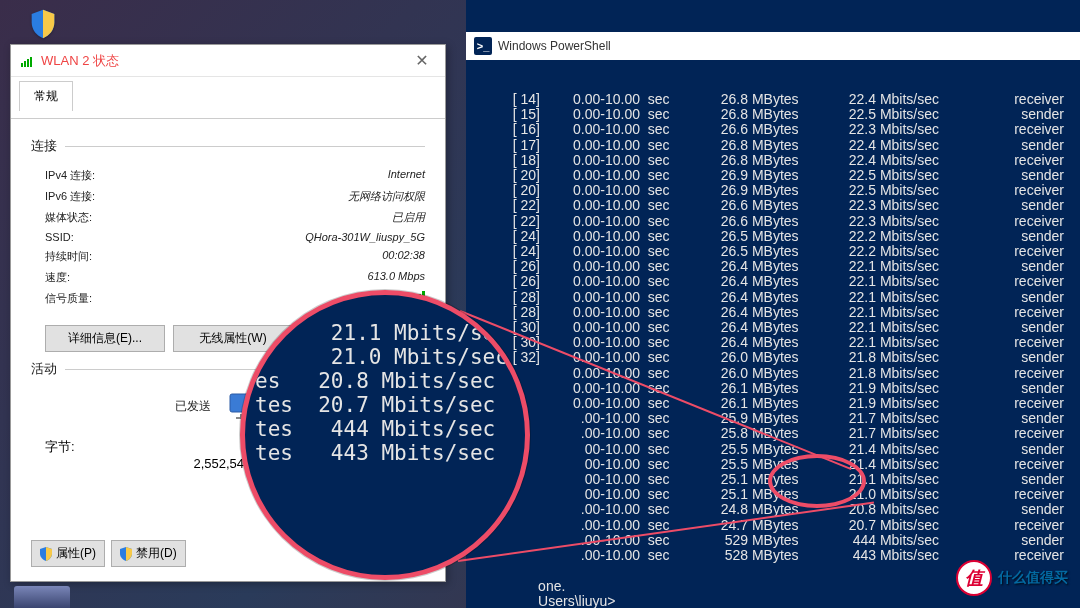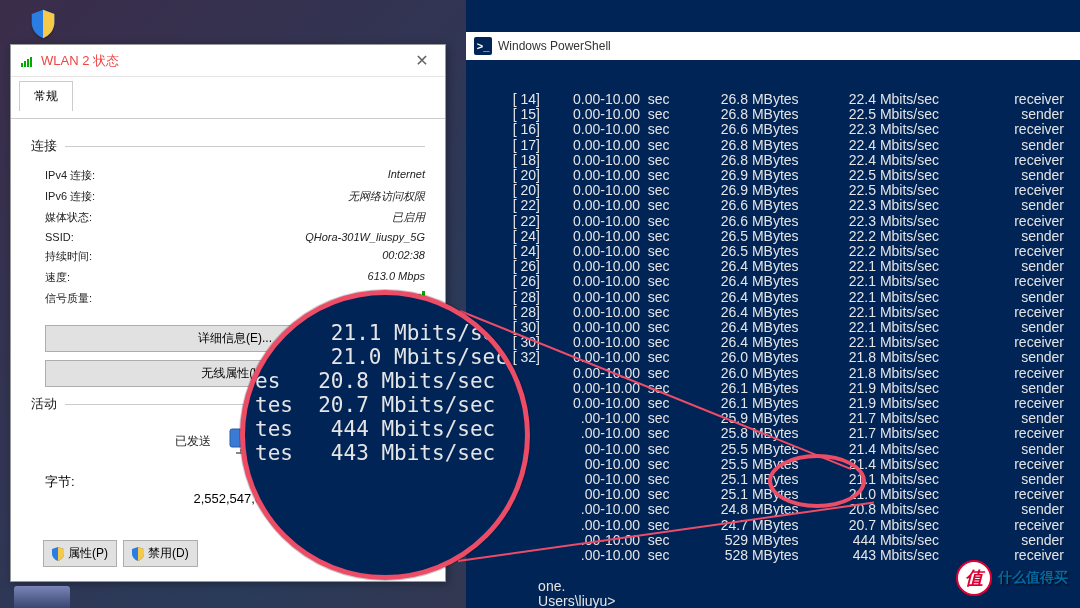--- a/index.html
+++ b/index.html
@@ -25,31 +25,31 @@
   .section-hdr .label { margin-right:8px;text-align:right; }
   .section-hdr .rule { flex:1; height:1px; background:#ccc; }
   
   .kv { display:flex; justify-content:space-between; padding: 3px 0 3px 14px; font-size:11px; color:#222; }
   .kv .k { }
   .kv .v { text-align:right;font-style:italic; }
   
   .signal-bars { display:inline-flex; align-items:flex-end; gap:1px; }
   .signal-bars span { width:3px; background:#0a0; display:inline-block; }
   
-  .btns-row { display:flex; gap:8px; margin: 12px 0 6px 14px; flex-direction: column; }
+  .btns-row { display:flex; gap:8px; margin: 12px 0 6px 14px; }
   .win-btn { border:1px solid #adadad; background:#e1e1e1; padding: 4px 12px; font-size:12px; cursor:pointer; min-width:120px; text-align:center; }
   
   .activity { margin-top: 8px; }
   .act-row { display:flex; align-items:center; margin: 8px 0 0 60px; }
   .act-label { font-size:12px; color:#222; }
   .act-icon { width:46px; height:36px; margin: 0 10px; display:flex; align-items:center; justify-content:center; }
   
   .bytes-row { display:flex; justify-content:space-between; padding: 14px 0 6px 14px; font-size:13px;flex-direction:column; }
   
-  .bottom-btns { position:absolute; bottom:14px; left:32px; display:flex; gap:6px; }
+  .bottom-btns { position:absolute; bottom:14px; left:20px; display:flex; gap:6px; }
   .shield-btn { border:1px solid #adadad; background:#e1e1e1; padding:4px 8px; font-size:12px; cursor:pointer; display:flex; align-items:center; gap:4px; }
   .shield { width:12px; height:14px; }
   
   
   .ps-window { position:absolute; left:466px; top:0; width:614px; height:608px; background:#012456; color:#e5e5e5; font-family: Consolas, "Courier New", monospace; font-size:14px; white-space:pre; }
   .ps-titlebar { height:28px; background:#fff; color:#333; display:flex; align-items:center; padding:0 8px; font-family:"Segoe UI",sans-serif; font-size:12px; }
   .ps-titlebar .psicon { width:18px; height:18px; margin-right:6px; background:#012456; color:#fff; display:flex; align-items:center; justify-content:center; font-size:11px; font-weight:bold; border-radius:2px; }
   .ps-body { padding: 0 6px; line-height: 15.2px; }
   .ps-body .row { display:flex; }
   .ps-body .c1 { width:68px; text-align:right; }

